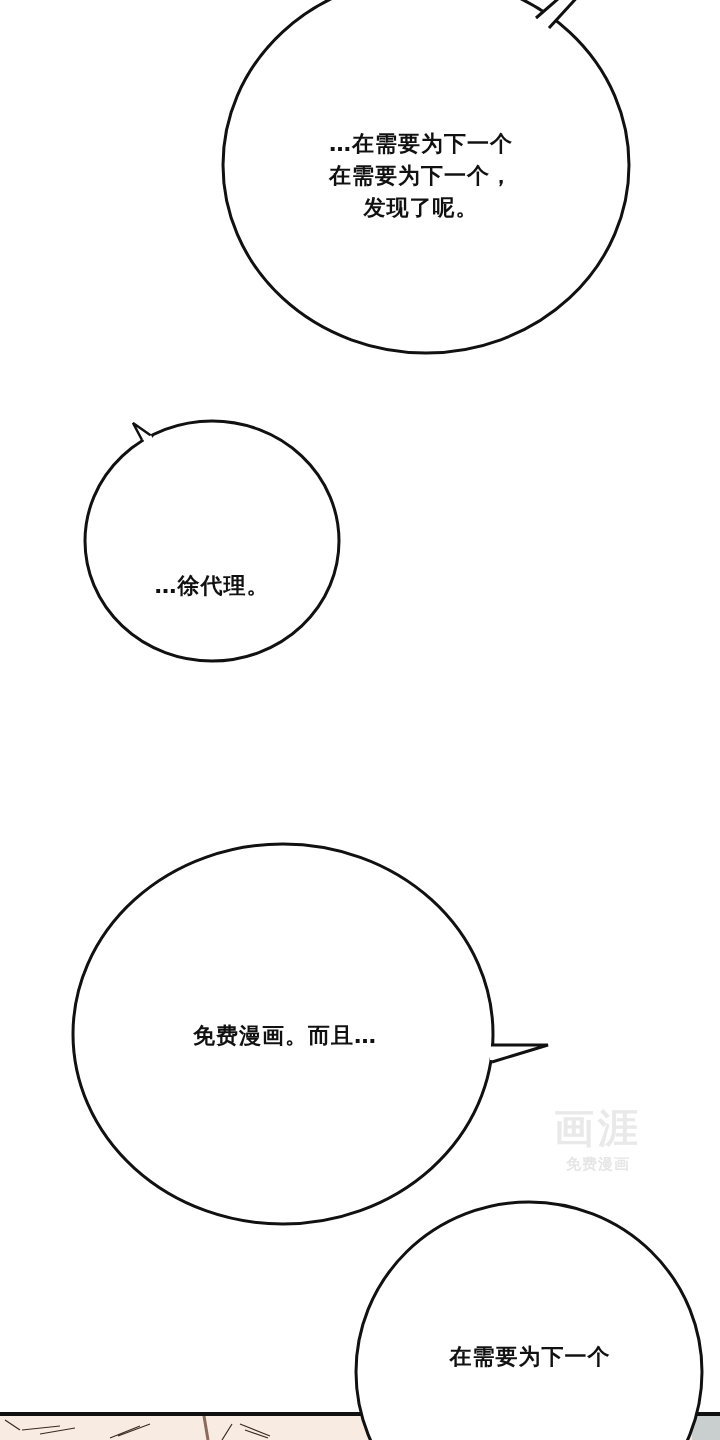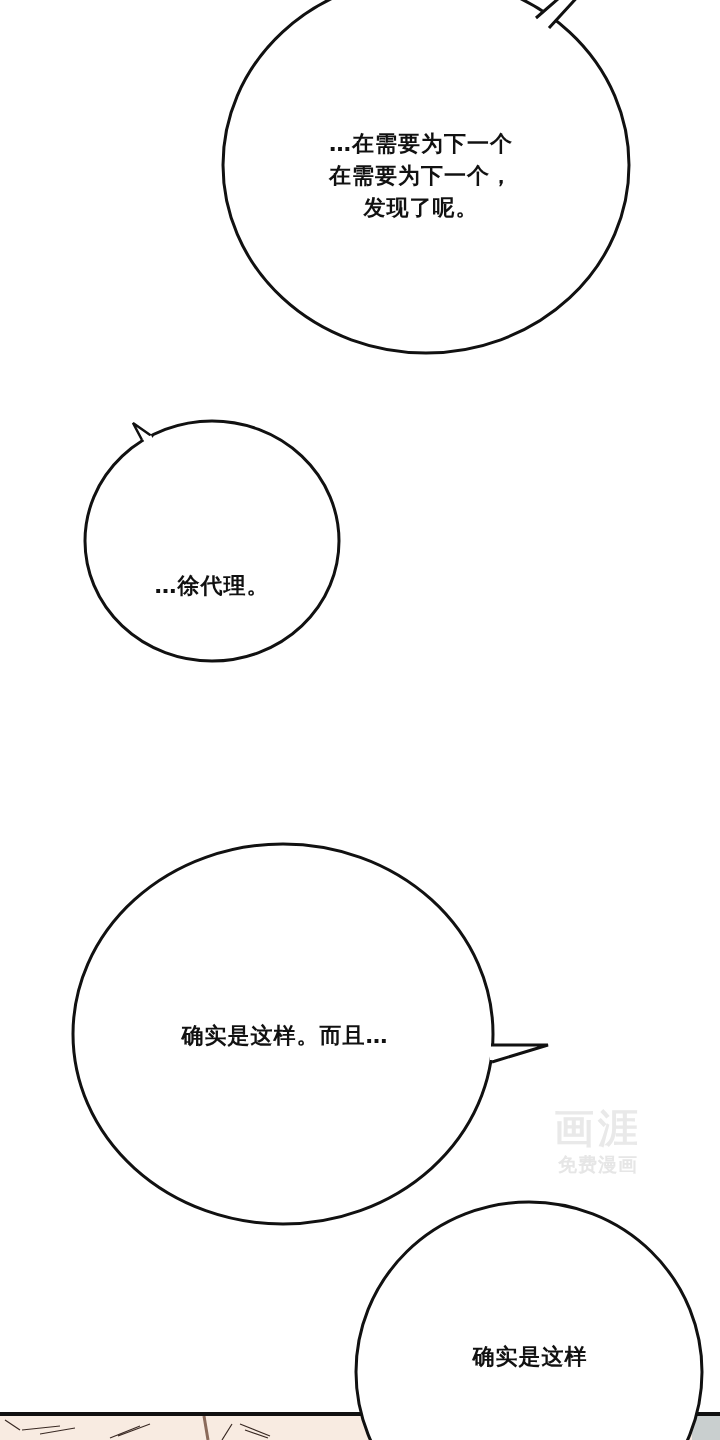--- a/index.html
+++ b/index.html
@@ -13,21 +13,21 @@
     .bubble-text {
       position: absolute; text-align: center; color: #111111;
       font-weight: bold; font-size: 22px; line-height: 32px; letter-spacing: 1px;
       white-space: nowrap;
     }
     .watermark {
       position: absolute; left: 536px; top: 1104px; width: 124px; text-align: center;
       color: #e9e9e9; font-weight: bold;
     }
     .watermark .wm-logo { font-size: 40px; line-height: 48px; letter-spacing: 4px; }
-    .watermark .wm-sub { font-size: 19px; line-height: 24px; letter-spacing: 1px; color: #e6e6e6; }
+    .watermark .wm-sub { font-size: 15px; line-height: 24px; letter-spacing: 1px; color: #e6e6e6; }
     .bottom-panel {
       position: absolute; left: 0; top: 1412px; width: 720px; height: 28px;
       background: #f8ebe1; border-top: 4px solid #111111; box-sizing: border-box;
     }
     .panel-right-gray {
       position: absolute; right: 0; top: 0; width: 28px; height: 24px; background: #c9cfcf;
     }
   </style>
 </head>
 <body>
@@ -76,20 +76,20 @@
     <div>…在需要为下一个</div>
     <div>在需要为下一个，</div>
     <div>发现了呢。</div>
   </div>
 
   <div class="bubble-text" style="left:132px; top:528px; width:160px;margin-top:42px;">
     <div>…徐代理。</div>
   </div>
 
   <div class="bubble-text" style="left:100px; top:1020px; width:370px;">
-    <div>确实是这样。而且…</div>
+    <div>免费漫画。而且…</div>
   </div>
 
   <div class="bubble-text" style="left:420px; top:1341px; width:220px;">
-    <div>确实是这样</div>
+    <div>在需要为下一个</div>
   </div>
 
 </div>
 
 </body></html>

